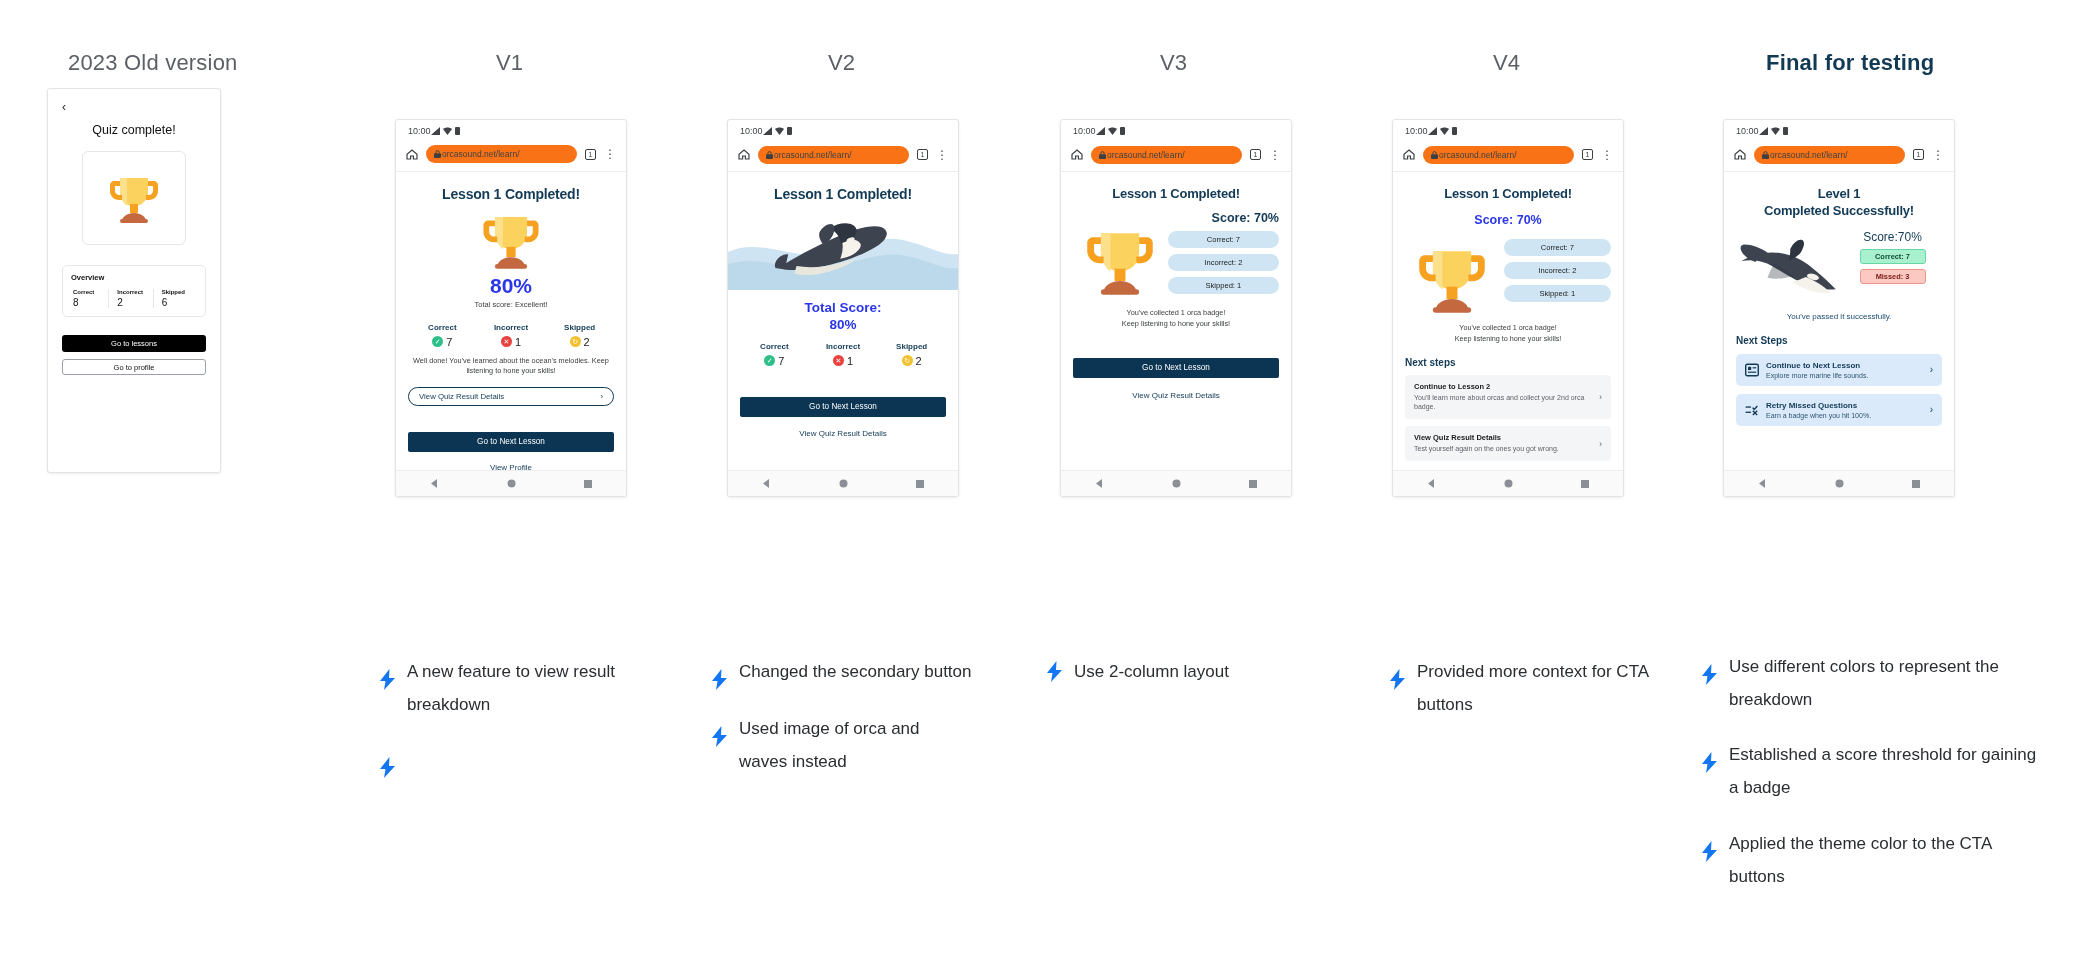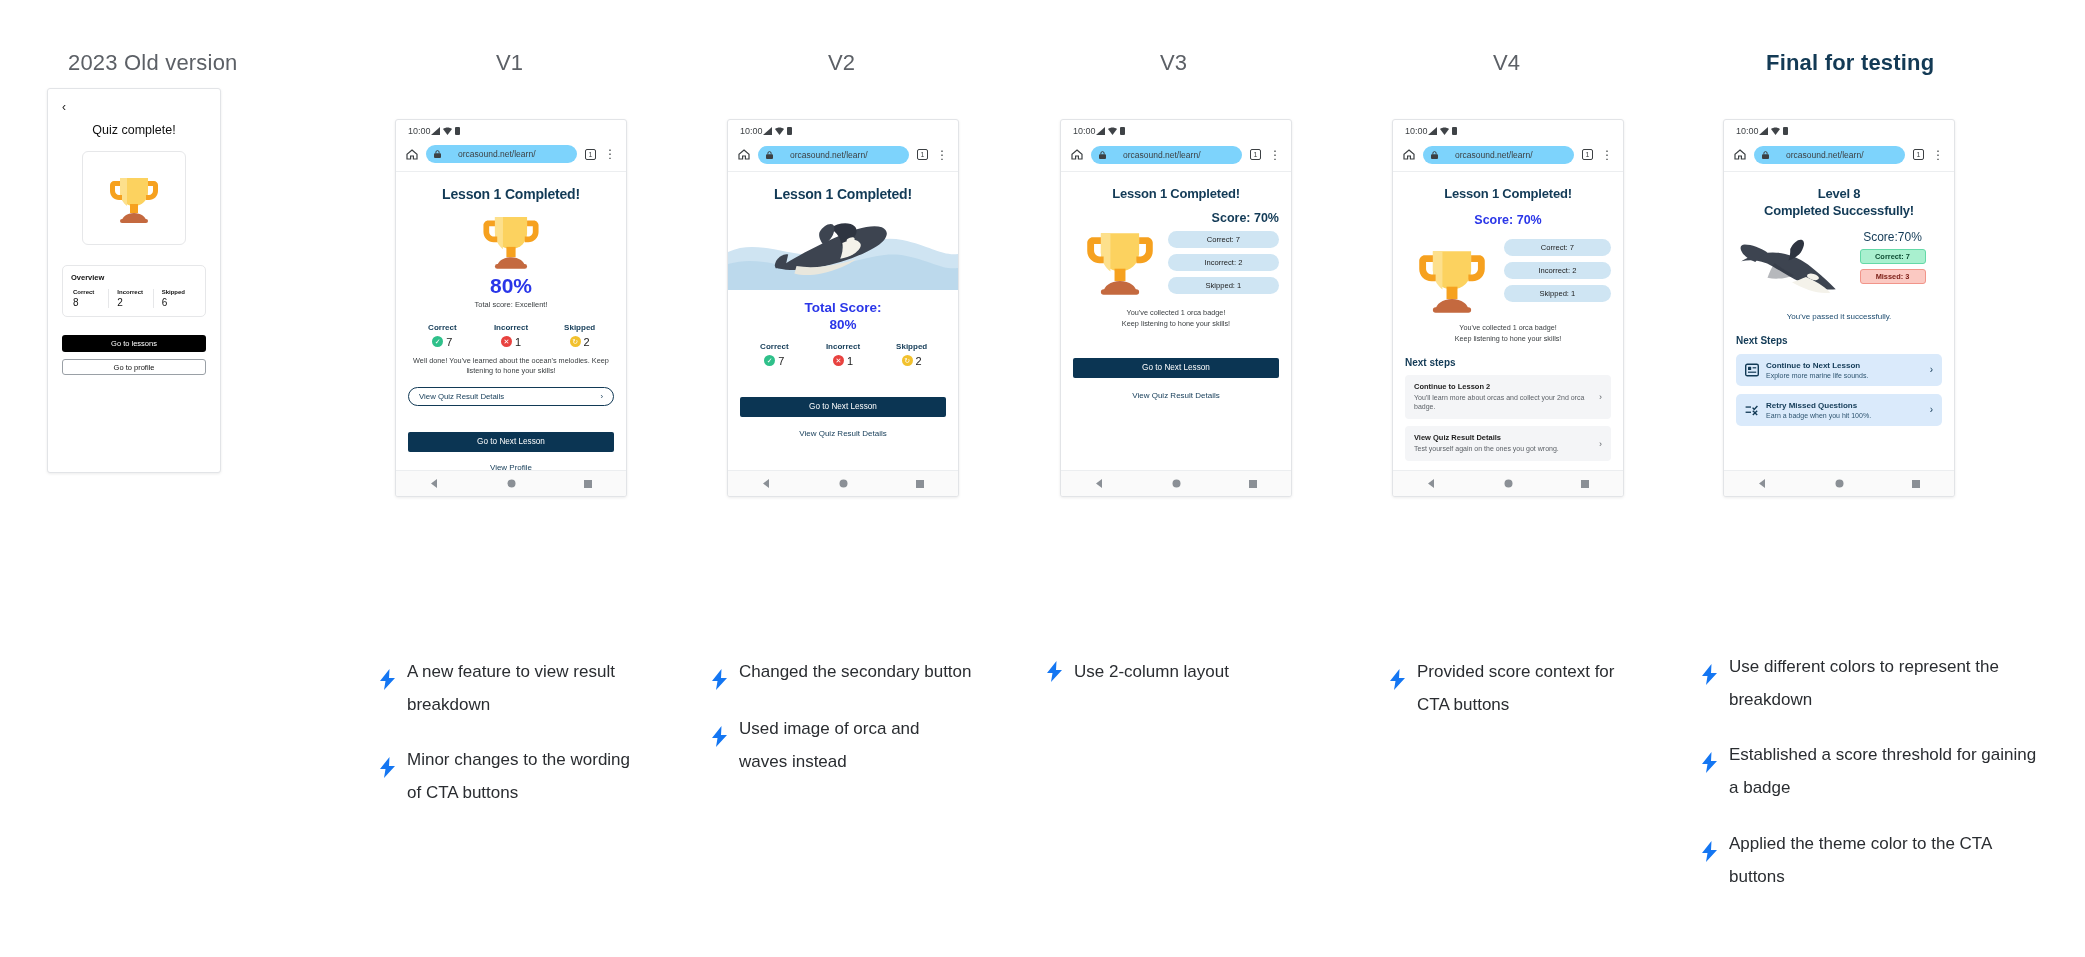--- a/index.html
+++ b/index.html
@@ -42,22 +42,22 @@
   .sb-icons svg { display: block; }
   .chrome-bar {
     height: 30px;
     display: flex; align-items: center; gap: 8px;
     padding: 0 10px 4px 10px;
     border-bottom: 1px solid #eceef0;
   }
   .home-ic { flex: 0 0 auto; }
   .urlpill {
     flex: 1 1 auto; height: 18px;
-    background: #7dd3fc; border-radius: 9px;
-    display: flex; align-items: center; gap: 17px;
+    background: #f97316; border-radius: 9px;
+    display: flex; align-items: center; gap: 1px;
     padding: 0 8px;
     font-size: 8.5px; color: #3c4043;
     overflow: hidden; white-space: nowrap;
   }
   .tabsq {
     width: 11px; height: 11px;
     border: 1.3px solid #3c4043; border-radius: 2px;
     font-size: 7px; line-height: 9px; text-align: center; color: #3c4043;
     flex: 0 0 auto;
   }
@@ -605,21 +605,21 @@
             <rect y="3.2" width="7" height="4.8" rx="1" fill="#3c4043"></rect>
             <path d="M1.9 3.4V2.2a1.6 1.6 0 013.2 0v1.2" fill="none" stroke="#3c4043" stroke-width="1"></path>
           </svg>
         <span>orcasound.net/learn/</span>
       </div>
       <div class="tabsq">1</div>
       <div class="kebab">⋮</div>
     </div>
     <div class="screen">
       <div class="h-title t">
-        <span>Level 8</span><br>
+        <span>Level 1</span><br>
         <span>Completed Successfully!</span>
       </div>
       <div class="two">
         <div class="left">
           <svg width="105" height="62" viewBox="0 0 120 70">
             <path d="M6 26c10-6 22-10 36-10 18 0 34 8 48 20 10 8 18 16 24 22-12 2-26-2-40-8-12-5-22-12-32-18-12-7-24-8-36-6z" fill="#3d4450"></path>
             <path d="M36 16c-8-5-18-9-26-9-4 0-6 3-4 7 2 5 8 10 16 13 4-5 9-9 14-11z" fill="#3d4450"></path>
             <path d="M62 12c4-8 10-12 14-10 3 2 2 8-2 14-4 5-9 8-14 9 2-5 2-9 2-13z" fill="#2e3440"></path>
             <path d="M88 46c6 2 12 6 16 10-6 2-13 1-20-2 2-3 3-6 4-8z" fill="#3d4450"></path>
             <path d="M80 44c10 4 20 10 28 18-14 2-30-4-44-12 6-2 11-4 16-6z" fill="#f4f2ea"></path>
@@ -679,21 +679,20 @@
     <div class="note-row">
       <svg class="bolt" width="19" height="21" viewBox="0 0 19 21">
           <path d="M11.5 0L2 12h5.5L6 21l11-12h-6z" fill="#1476f2"></path>
         </svg>
       <div class="note-txt">A new feature to view result breakdown</div>
     </div>
     <div class="note-row">
       <svg class="bolt" width="19" height="21" viewBox="0 0 19 21">
           <path d="M11.5 0L2 12h5.5L6 21l11-12h-6z" fill="#1476f2"></path>
         </svg>
-      <div class="note-txt">Minor changes to the wording of CTA buttons</div>
     </div>
   </div>
 
   <div class="notes" style="left:710px; top:655px; width:262px;">
     <div class="note-row">
       <svg class="bolt" width="19" height="21" viewBox="0 0 19 21">
           <path d="M11.5 0L2 12h5.5L6 21l11-12h-6z" fill="#1476f2"></path>
         </svg>
       <div class="note-txt">Changed the secondary button</div>
     </div>
@@ -712,21 +711,21 @@
         </svg>
       <div class="note-txt">Use 2-column layout</div>
     </div>
   </div>
 
   <div class="notes" style="left:1388px; top:655px; width:262px;">
     <div class="note-row">
       <svg class="bolt" width="19" height="21" viewBox="0 0 19 21">
           <path d="M11.5 0L2 12h5.5L6 21l11-12h-6z" fill="#1476f2"></path>
         </svg>
-      <div class="note-txt">Provided score context for CTA buttons</div>
+      <div class="note-txt">Provided more context for CTA buttons</div>
     </div>
   </div>
 
   <div class="notes" style="left:1700px; top:650px; width:340px;">
     <div class="note-row">
       <svg class="bolt" width="19" height="21" viewBox="0 0 19 21">
           <path d="M11.5 0L2 12h5.5L6 21l11-12h-6z" fill="#1476f2"></path>
         </svg>
       <div class="note-txt">Use different colors to represent the breakdown</div>
     </div>

